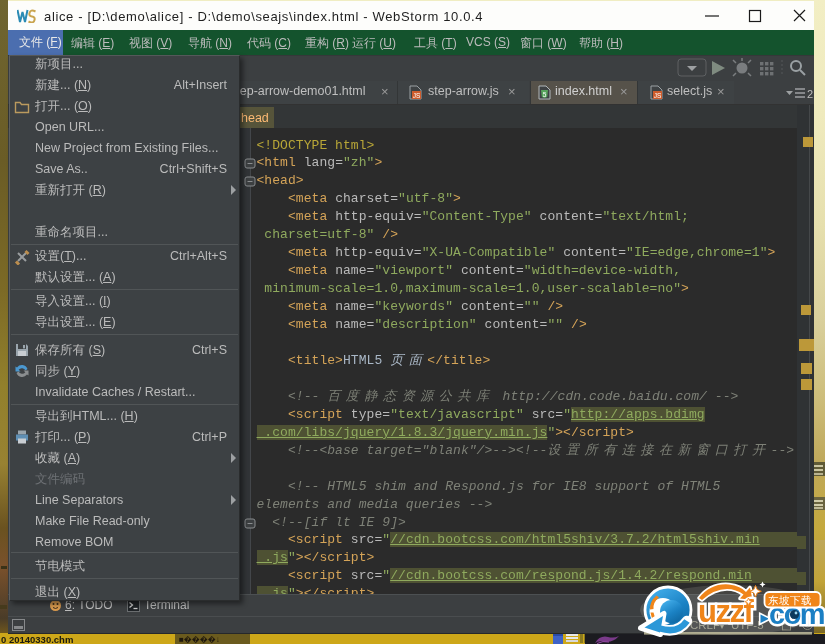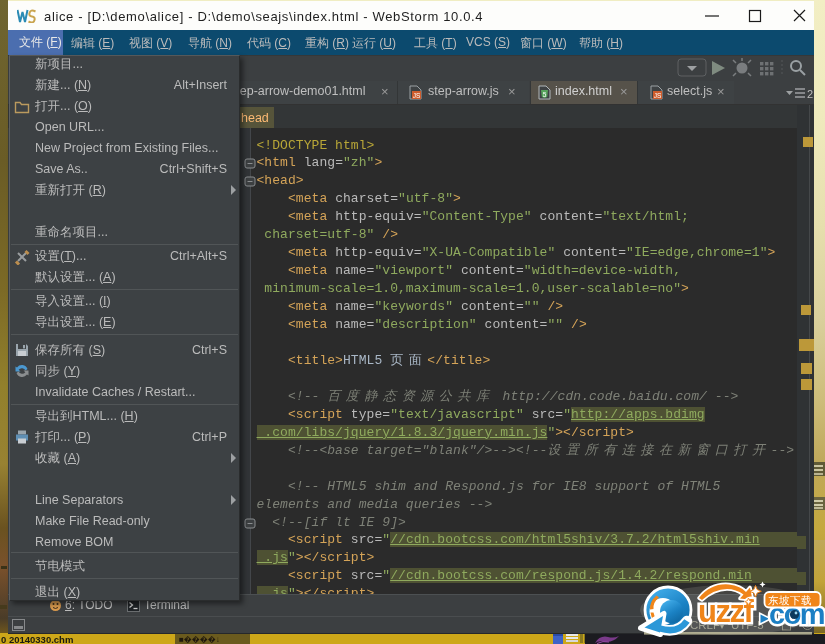--- a/index.html
+++ b/index.html
@@ -5,21 +5,21 @@
 .abs{position:absolute;}
 
 #deskL{left:0;top:0;width:8px;height:644px;background:linear-gradient(#6f6530 0%,#6a5c26 25%,#7c6a26 45%,#92802c 60%,#988232 72%,#6a5220 82%,#7a512c 88%,#4a3c28 96%,#8a6a14 100%);}
 #deskR{left:813px;top:0;width:12px;height:644px;background:linear-gradient(#f2eec4 0%,#efeabd 18%,#e6dfad 35%,#d9cf9b 50%,#cdbd7a 62%,#bfa85a 72%,#c5a93e 82%,#b89a30 92%,#a8862a 100%);}
 #deskB{left:0;top:633px;width:825px;height:11px;background:#cda719;}
 
 #win{left:8px;top:0;width:806px;height:634px;background:#3c3f41;border-bottom:2px solid #26282a;box-sizing:border-box;}
 #titlebar{left:0;top:0;width:806px;height:30px;background:#fdfdfb;border-top:1px solid #f0edc2;}
 #title-text{left:36px;top:8px;font-size:13px;color:#1f1f1f;letter-spacing:0.65px;text-align:center;}
 
-#menubar{left:0;top:30px;width:806px;height:25px;background:#0c4a6e;font-size:12px;color:#bbbbbb;}
+#menubar{left:0;top:30px;width:806px;height:25px;background:#14532d;font-size:12px;color:#bbbbbb;}
 #menubar .mi{position:absolute;top:0;height:25px;line-height:25px;text-align:center;}
 #menubar .sel{background:#4b6eaf;color:#e8e8e8;}
 
 #toolbar{left:0;top:55px;width:806px;height:25px;background:#3c3f41;border-top:1px solid #353839;}
 
 #tabbar{left:0;top:80px;width:806px;height:24px;background:#3c3f41;border-bottom:1px solid #323232;}
 .tab{position:absolute;top:1px;height:23px;color:#bfbfbf;font-size:12.5px;background:#3e4244;border-left:1px solid #333637;}
 .tab.active{background:#56524a;}
 .tab .x{color:#9a9a9a;font-size:13px;}
 
@@ -30,21 +30,21 @@
 #gutter{left:0;top:0;width:11px;height:466px;background:#313437;border-right:1px solid #43464a;}
 #code{left:17.5px;top:8.5px;font-family:"Liberation Mono",monospace;font-size:13px;letter-spacing:0.06px;line-height:17.96px;color:#a9b7c6;}
 #code div{white-space:pre;height:17.96px;}
 #code .t{color:#d5a458;}  
 #code .d{color:#b8a637;}  
 #code .a{color:#bababa;}  
 #code .s{color:#8faa5e;}  
 #code .c{color:#7e8177;font-style:italic;}  
 #code .hl{background:#4e5133;}
 #code .lk{text-decoration:underline;}
-#code .cjk{letter-spacing:5.6px;}
+#code .cjk{letter-spacing:5.6px;font-style:italic;}
 
 #stripe{left:789px;top:105px;width:17px;height:489px;background:#2f3234;}
 .mark{position:absolute;background:#bc9839;}
 
 #twbar{left:0;top:594px;width:806px;height:21px;background:#3c3f41;border-top:1px solid #4c5052;color:#bbbbbb;font-size:12px;}
 #statusbar{left:0;top:616px;width:806px;height:16px;background:#3c3f41;border-top:1px solid #4a4d4f;color:#9b9b8b;font-size:11.5px;}
 
 #popup{left:9px;top:55px;width:229px;height:544px;background:#3d4144;border-top:1px solid #55585a;border-left:1px solid #5c5f61;border-right:1px solid #2a2c2d;border-bottom:1px solid #2a2c2d;box-shadow:3px 3px 5px rgba(0,0,0,0.45);}
 #popup .it{position:absolute;left:0;width:100%;height:21px;line-height:21px;color:#bbbbbb;font-size:12.5px;}
 #popup .it .lab{position:absolute;left:25px;white-space:nowrap;}
@@ -346,20 +346,23 @@
         <path d="M2 5.5 h12 v6 h-12 z" fill="#5f8fb4"></path>
         <rect x="4" y="9.5" width="8" height="5" fill="#c8cdd2"></rect>
       </svg>
       <span class="lab">打印... (<u>P</u>)</span>
       <span class="acc">Ctrl+P</span>
     </div>
   <div class="it" style="top:391.5px;">
       <span class="lab">收藏 (<u>A</u>)</span>
       <span class="arr"></span>
     </div>
+  <div class="it dis" style="top:412.5px;">
+      <span class="lab">文件编码</span>
+    </div>
   <div class="it" style="top:433.5px;">
       <span class="lab">Line Separators</span>
       <span class="arr"></span>
     </div>
   <div class="it" style="top:454.5px;">
       <span class="lab">Make File Read-only</span>
     </div>
   <div class="it" style="top:475.5px;">
       <span class="lab">Remove BOM</span>
     </div>

